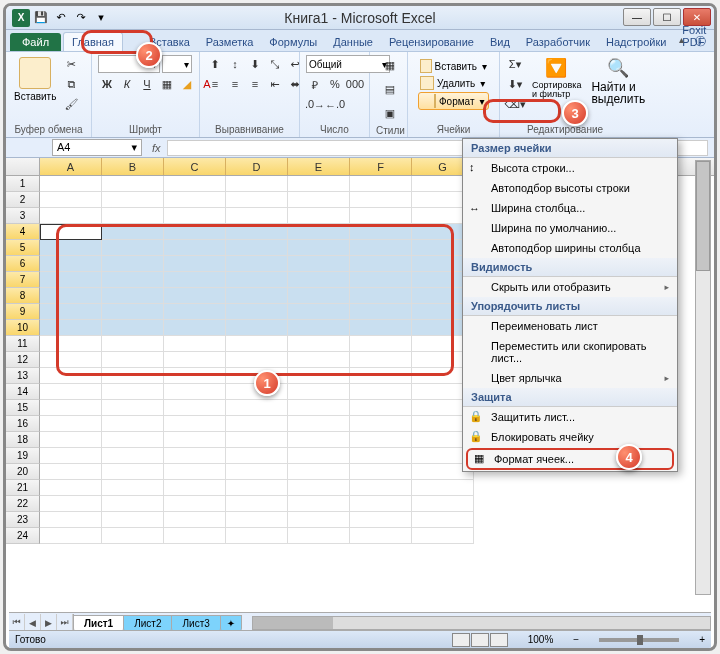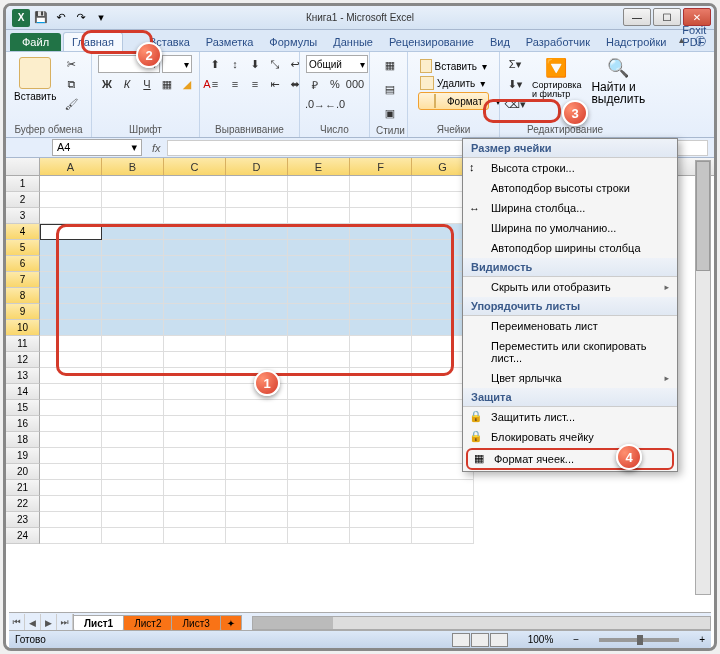--- a/index.html
+++ b/index.html
@@ -5,21 +5,21 @@
 * { margin: 0; padding: 0; box-sizing: border-box; font-family: "Segoe UI", Tahoma, sans-serif; }
 body { background: #f0f0f0; width: 720px; height: 654px; overflow: hidden; position: relative; }
 
 .outer-frame { border: 3px solid #888; border-radius: 8px; width: 714px; height: 648px; margin: 3px; background: #fff; position: relative; overflow: hidden; }
 
 
 .titlebar { height: 24px; background: linear-gradient(#e8f0fa, #d5e3f3); display: flex; align-items: center; position: relative; border-bottom: 1px solid #a8b8cf; }
 .qat { display: flex; align-items: center; padding-left: 6px; gap: 2px; }
 .qat-icon { width: 18px; height: 18px; display: flex; align-items: center; justify-content: center; font-size: 11px; }
 .excel-icon { background: #217346; color: white; border-radius: 2px; font-weight: bold; font-size: 10px; }
-.title-text { position: absolute; left: 50%; transform: translateX(-50%); font-size: 10px; color: #333; }
+.title-text { position: absolute; left: 50%; transform: translateX(-50%); font-size: 14px; color: #333; }
 .win-controls { position: absolute; right: 3px; top: 2px; display: flex; gap: 2px; }
 .win-btn { width: 28px; height: 18px; border: 1px solid #888; border-radius: 2px; display: flex; align-items: center; justify-content: center; font-size: 10px; background: linear-gradient(#f5f5f5,#ddd); }
 .win-close { background: linear-gradient(#e97c6a,#c94f3a); color: white; border-color: #a33; }
 
 
 .ribbon-tabs { height: 22px; background: #dce8f7; display: flex; align-items: flex-end; padding-left: 4px; font-size: 11px; border-bottom: 1px solid #b5c8e0; position: relative; }
 .file-btn { background: #217346; color: white; padding: 3px 12px; border-radius: 3px 3px 0 0; margin-right: 2px; font-size: 11px; }
 .tab { padding: 3px 8px; color: #2a4e88; cursor: default; }
 .tab.active { background: #f5f9fe; border: 1px solid #b5c8e0; border-bottom: none; border-radius: 3px 3px 0 0; }
 .help-icon { position: absolute; right: 8px; top: 4px; color: #2a4e88; font-size: 11px; }
@@ -34,21 +34,21 @@
 .big-btn-icon { width: 32px; height: 32px; background: #fceecc; border: 1px solid #d8b060; border-radius: 3px; }
 .small-controls { display: flex; flex-direction: column; gap: 2px; font-size: 10px; }
 .combo { border: 1px solid #aaa; background: white; height: 18px; font-size: 10px; padding: 0 2px; display: flex; align-items: center; justify-content: space-between; }
 .btn-row { display: flex; gap: 2px; }
 .mini-btn { width: 18px; height: 18px; border: 1px solid transparent; display: flex; align-items: center; justify-content: center; font-size: 11px; color: #333; }
 .cells-col { display: flex; flex-direction: column; font-size: 10px; gap: 1px; padding: 3px 4px; }
 .cells-item { display: flex; align-items: center; gap: 3px; padding: 1px 2px; }
 .cells-ico { width: 14px; height: 14px; background: #fceecc; border: 1px solid #d8b060; }
 
 
-.format-btn { border: 1px solid #f0a030; background: linear-gradient(#fff3d9,#ffe0a0); border-radius: 3px; padding: 1px 15px; display: flex; align-items: center; gap: 11px; }
+.format-btn { border: 1px solid #f0a030; background: linear-gradient(#fff3d9,#ffe0a0); border-radius: 3px; padding: 1px 15px; display: flex; align-items: center; gap: 3px; }
 
 
 .formula-row { height: 20px; background: #e5eefb; border-bottom: 1px solid #a8b8cf; display: flex; align-items: center; font-size: 11px; }
 .namebox { width: 90px; border: 1px solid #aaa; background: white; margin: 0 4px 0 46px; padding: 1px 4px; display: flex; justify-content: space-between; }
 .fx { padding: 0 6px; font-style: italic; color: #555; }
 .formula-input { flex: 1; border: 1px solid #ccc; background: white; height: 16px; margin-right: 6px; }
 
 
 .sheet-wrap { position: relative; height: 440px; background: white; }
 .col-headers { display: flex; height: 18px; background: linear-gradient(#f5f5f5,#e5e5e5); border-bottom: 1px solid #aaa; font-size: 11px; }
@@ -72,21 +72,21 @@
 .dd-highlight { border: 2.5px solid #d43a2a; border-radius: 6px; margin: 1px 3px; padding: 3px 6px 3px 26px; display: flex; align-items: center; position: relative; }
 
 
 .callout { position: absolute; width: 26px; height: 26px; border-radius: 50%; background: radial-gradient(circle at 30% 30%, #ff9070, #d43a2a); border: 2px solid #fff; box-shadow: 0 2px 5px rgba(0,0,0,0.4); color: white; font-weight: bold; display: flex; align-items: center; justify-content: center; font-size: 13px; z-index: 100; }
 .red-box { position: absolute; border: 3px solid #d43a2a; border-radius: 10px; z-index: 40; pointer-events: none; }
 
 
 .sheet-tabs { position: absolute; bottom: 16px; left: 3px; right: 3px; height: 20px; background: #e5eefb; border-top: 1px solid #aaa; display: flex; align-items: center; font-size: 10px; }
 .nav-btns { display: flex; border-right: 1px solid #aaa; }
 .nav-b { width: 16px; height: 18px; display: flex; align-items: center; justify-content: center; border-right: 1px solid #ccc; font-size: 9px; color: #555; }
-.stab { padding: 2px 10px; background: #f97316; border: 1px solid #aaa; border-bottom: none; border-radius: 0 0 3px 3px; margin-left: -1px; }
+.stab { padding: 2px 10px; background: #7dd3fc; border: 1px solid #aaa; border-bottom: none; border-radius: 0 0 3px 3px; margin-left: -1px; }
 .stab.active { background: white; font-weight: bold; }
 .hscroll { flex: 1; margin-left: 10px; height: 14px; background: #ddd; border: 1px solid #aaa; position: relative; }
 .hscroll-thumb { position: absolute; left: 0; width: 80px; height: 100%; background: #bbb; }
 
 
 .statusbar { position: absolute; bottom: 0; left: 3px; right: 3px; height: 18px; background: linear-gradient(#dce8f7,#c5d5ea); border-top: 1px solid #aaa; display: flex; align-items: center; font-size: 10px; padding: 0 6px; justify-content: space-between; }
 .zoom { display: flex; align-items: center; gap: 20px; }
 .zoom-slider { width: 80px; height: 4px; background: #999; position: relative; }
 .zoom-thumb { position: absolute; left: 38px; top: -3px; width: 6px; height: 10px; background: #666; }
 .view-btns { display: flex; gap: 1px; }
@@ -197,21 +197,21 @@
           <div class="mini-btn">≡</div>
           <div class="mini-btn">⇤</div>
           <div class="mini-btn">⬌</div>
         </div>
       </div>
       <div class="group-label">Выравнивание</div>
     </div>
 
     <div class="ribbon-group" style="width:70px">
       <div class="group-body" style="flex-direction:column;gap:2px">
-        <div class="combo" style="width:62px">
+        <div class="combo" style="width:84px">
             <span>Общий</span>
             <span>▾</span>
           </div>
         <div class="btn-row">
           <div class="mini-btn">₽</div>
           <div class="mini-btn">%</div>
           <div class="mini-btn">000</div>
         </div>
         <div class="btn-row">
           <div class="mini-btn">.0→</div>

